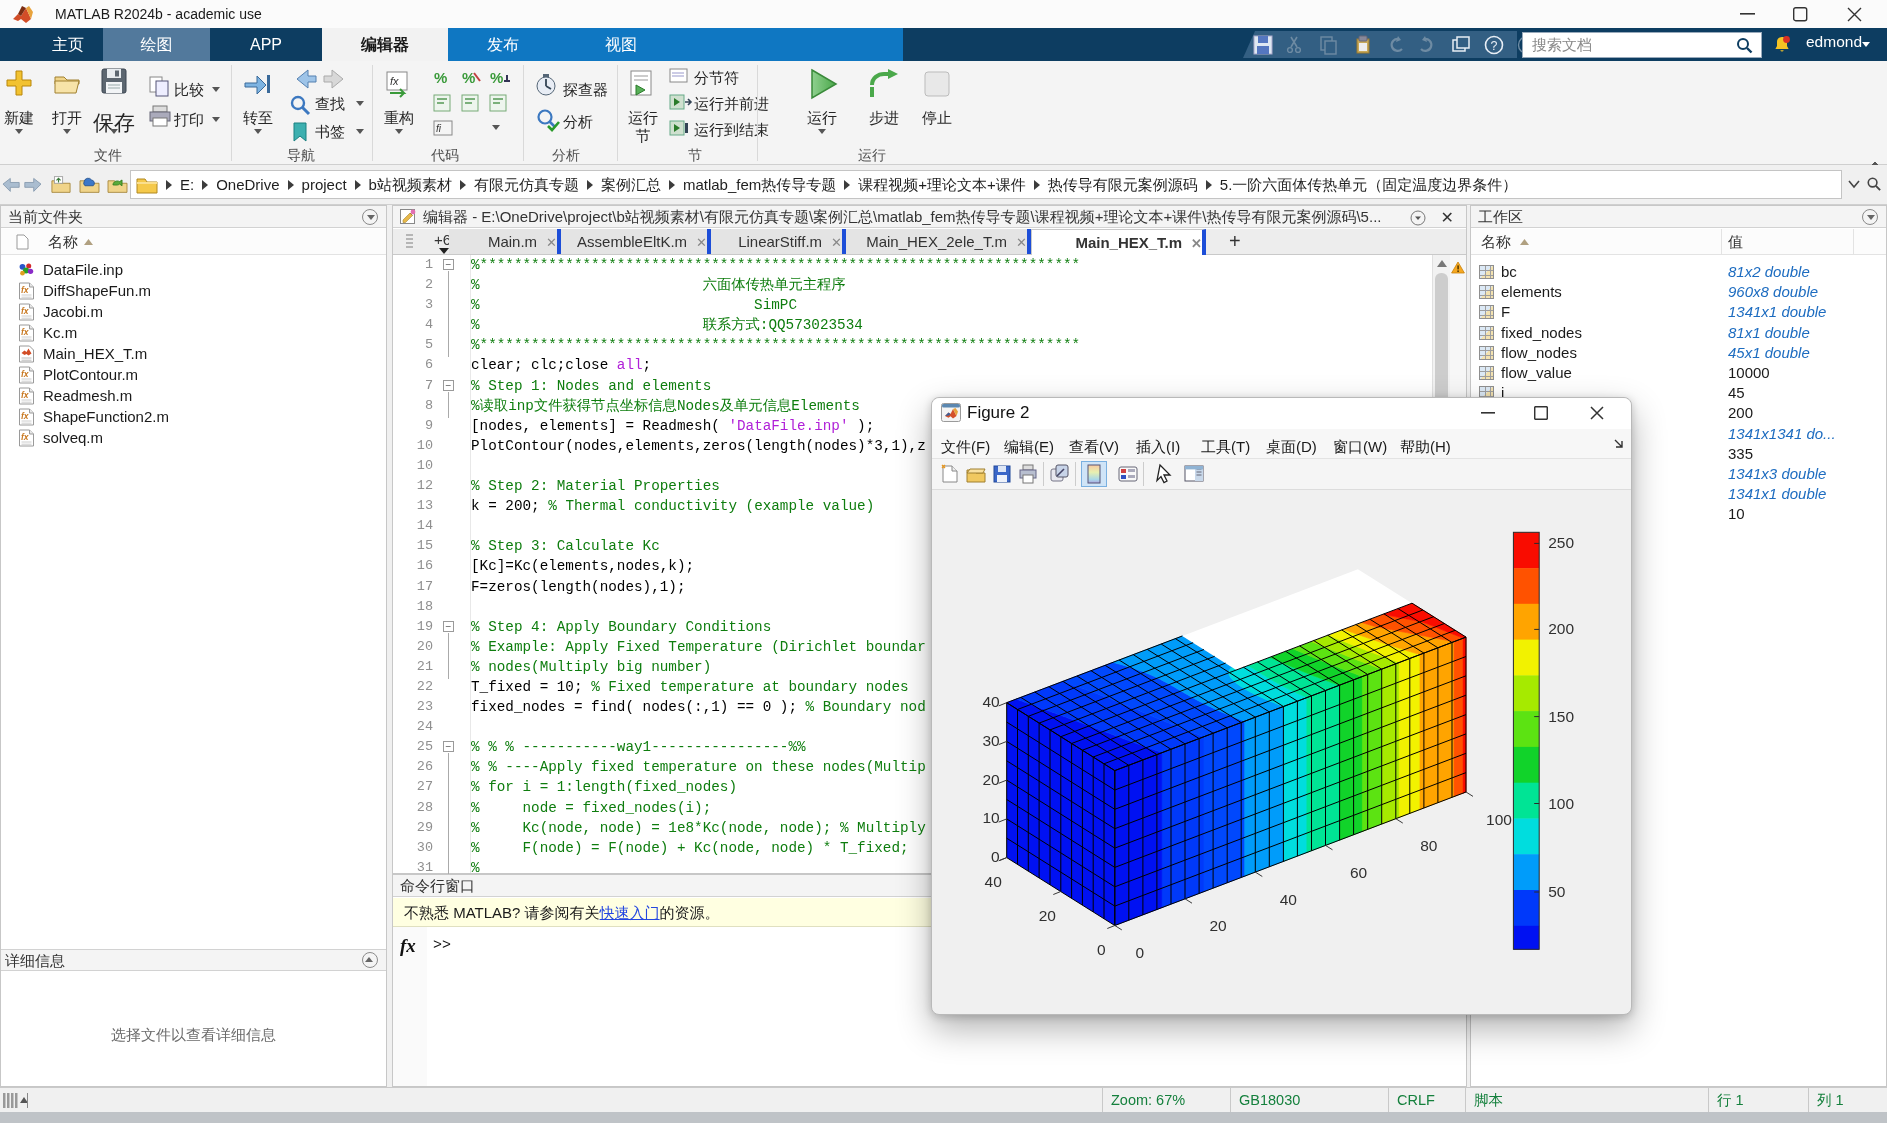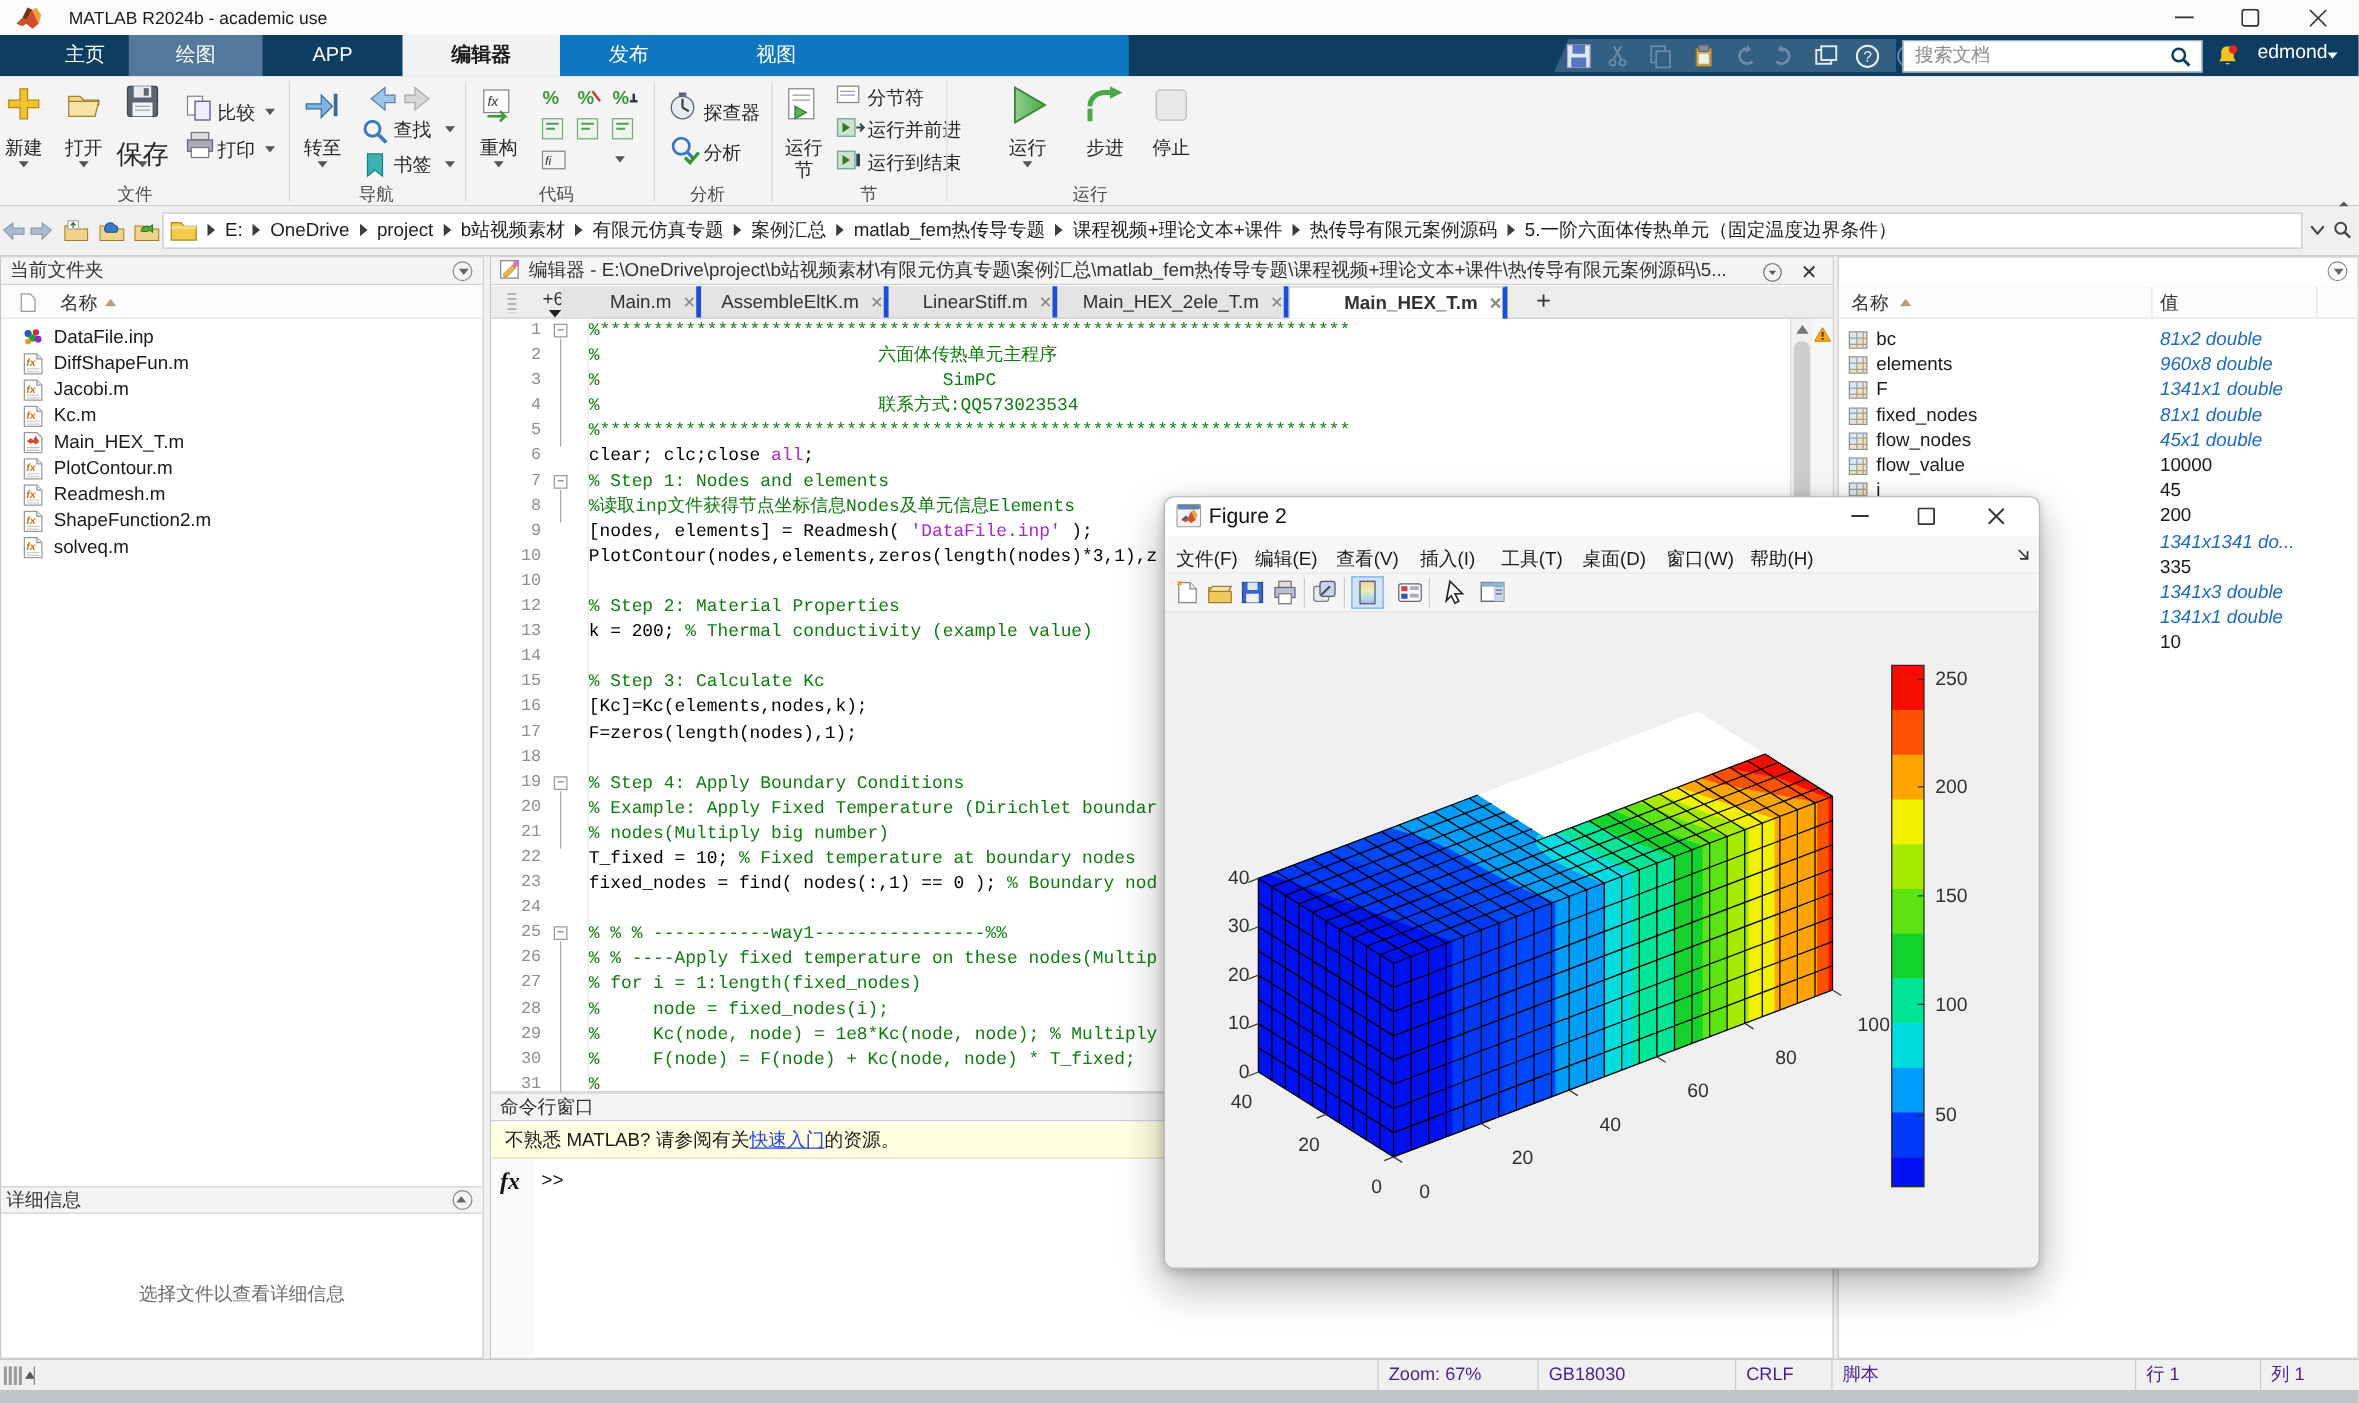--- a/index.html
+++ b/index.html
@@ -53,21 +53,21 @@
 #wshdr2{position:absolute;left:0;top:23px;width:100%;height:26px;background:#fcfcfc;border-bottom:1px solid #e3e3e3;font-size:15px;color:#333}
 .wrow{position:absolute;left:0;height:20.2px;font-size:15px;line-height:20.2px;color:#1a1a1a}
 .wval{position:absolute;left:257px;top:0}
 .blueital{color:#1d6cc0;font-style:italic}
 .gicon{position:absolute;left:8px;top:3px;width:15px;height:14px;border:1px solid #8f8f8f;background:linear-gradient(135deg,#dce9f5 0 50%,#f3e2b0 50% 100%)}
 .gicon:before{content:"";position:absolute;left:4.5px;top:0;width:1px;height:100%;background:#9f9f9f}
 .gicon:after{content:"";position:absolute;left:9.5px;top:0;width:1px;height:100%;background:#9f9f9f}
 .gline{position:absolute;left:0;top:3.5px;width:100%;height:1px;background:#9f9f9f}
 .gline2{position:absolute;left:0;top:8.5px;width:100%;height:1px;background:#9f9f9f}
 
-#statusbar{left:0;top:1087px;width:1887px;height:25px;background:#f0f0f0;border-top:1px solid #c9c9c9;font-size:14.5px;color:#4c1d95}
+#statusbar{left:0;top:1087px;width:1887px;height:25px;background:#f0f0f0;border-top:1px solid #c9c9c9;font-size:14.5px;color:#15803d}
 .sseg{position:absolute;top:0;height:25px;line-height:24px;border-left:1px solid #c9c9c9;padding-left:8px}
 #bottomstrip{left:0;top:1112px;width:1887px;height:11px;background:#bfc3c7}
 
 #figwin{left:931px;top:397px;width:701px;height:618px;background:#f0f0f0;border-radius:8px;box-shadow:0 14px 34px rgba(0,0,0,.30),0 2px 8px rgba(0,0,0,.18);border:1px solid #b9b9b9;z-index:10}
 #figttl{position:absolute;left:0;top:0;width:100%;height:31px;background:#fff;border-radius:8px 8px 0 0;font-size:16px;color:#111}
 #figmenu{position:absolute;left:0;top:31px;width:100%;height:30px;background:#f7f7f7;font-size:15px;color:#1a1a1a;border-bottom:1px solid #e3e3e3}
 #figmenu span{position:absolute;top:9px}
 #figtools{position:absolute;left:0;top:61px;width:100%;height:31px;background:#f5f5f5;border-bottom:1px solid #dcdcdc}
 #figplot{position:absolute;left:1px;top:92px;right:1px;bottom:1px;background:#f0f0f0;border-radius:0 0 8px 8px}
 .ticon{position:absolute;top:4px;width:22px;height:22px}
@@ -537,20 +537,21 @@
 
 <div class="abs panel" id="cmdwin">
   <div class="phdr">命令行窗口</div>
   <div id="cmdyellow">不熟悉 MATLAB? 请参阅有关<a>快速入门</a>的资源。</div>
   <div id="fxcol"></div>
   <div class="abs" style="left:7px;top:60px;font-family:'Liberation Serif',serif;font-style:italic;font-weight:bold;font-size:19px;color:#111">fx</div>
   <div class="abs" style="left:40px;top:62px;font-family:'Liberation Mono',monospace;font-size:15px;color:#111">&gt;&gt;</div>
 </div>
 
 <div class="abs panel" id="wspanel">
+  <div class="phdr">工作区</div>
       <div class="circbtn" style="right:8px"></div>
   <div id="wshdr2">
         <span class="abs" style="left:10px;top:4px">名称</span>
         <svg class="abs" style="left:48px;top:9px" width="11" height="8">
           <path d="M5.5 1L10 7H1z" fill="#b0a080"></path>
         </svg>
         <span class="abs" style="left:257px;top:4px">值</span>
         <div class="abs" style="left:250px;top:0;width:1px;height:26px;background:#e3e3e3"></div>
         <div class="abs" style="left:382px;top:0;width:1px;height:26px;background:#e3e3e3"></div>
       </div>

